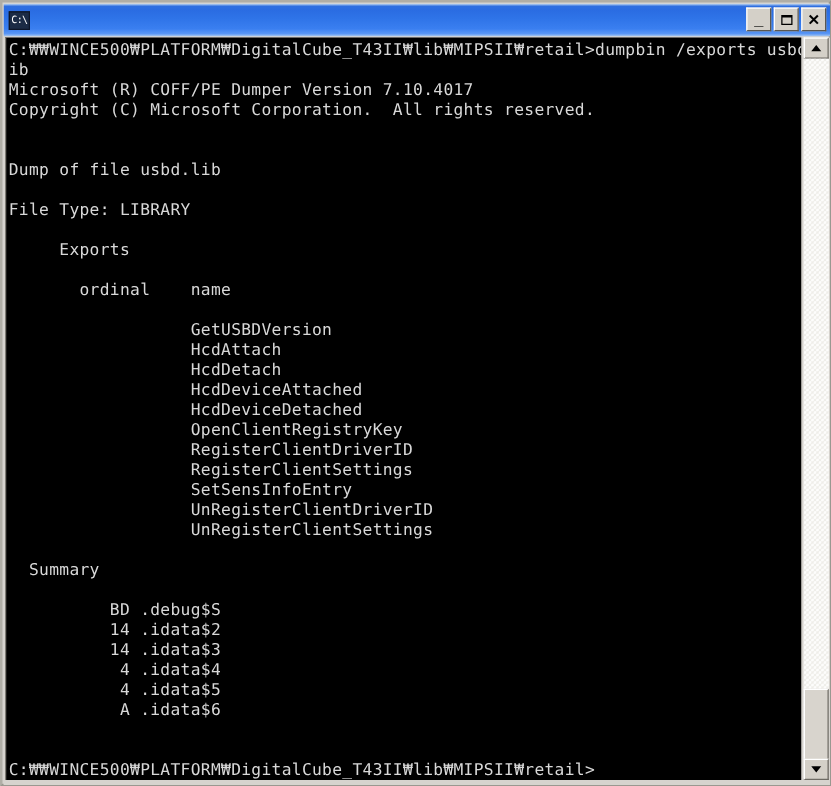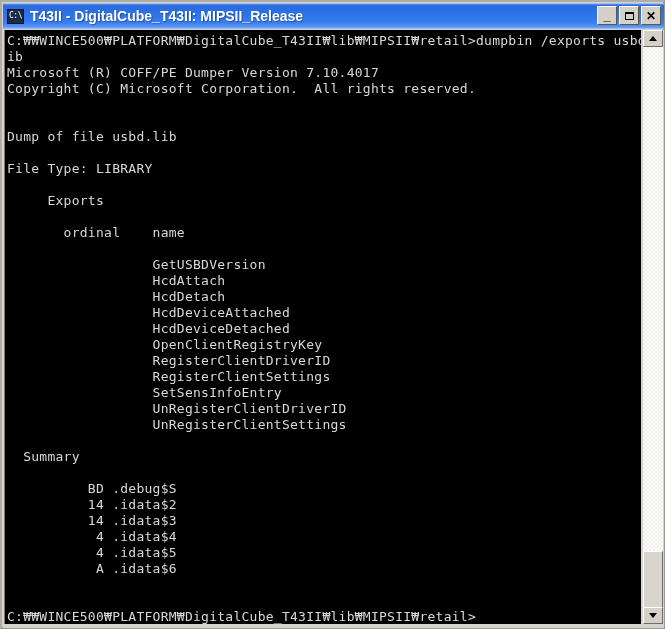--- a/index.html
+++ b/index.html
@@ -215,21 +215,20 @@
 </style>
 </head>
 <body>
 
 <div class="window">
 
   <div class="titlebar">
     <div class="title-icon">
       <span>C:\</span>
     </div>
-    <div class="title-text">T43II - DigitalCube_T43II: MIPSII_Release</div>
 
     <div class="winbtns">
       <div class="winbtn min">_</div>
       <div class="winbtn">
         <div class="sqr"></div>
       </div>
       <div class="winbtn">✕</div>
     </div>
   </div>
 

